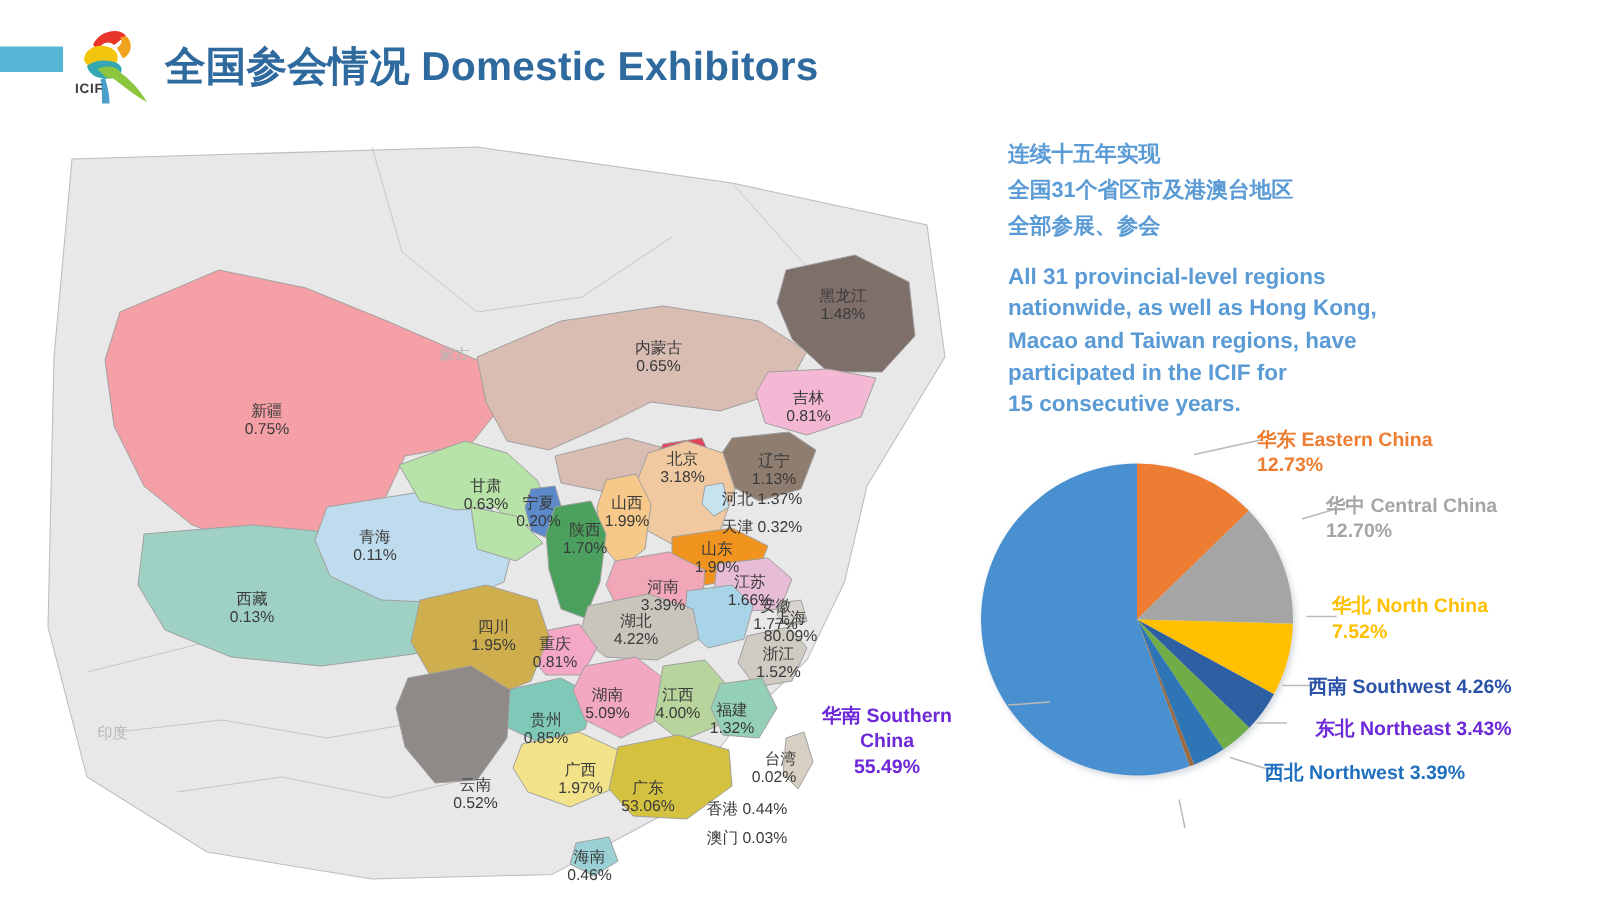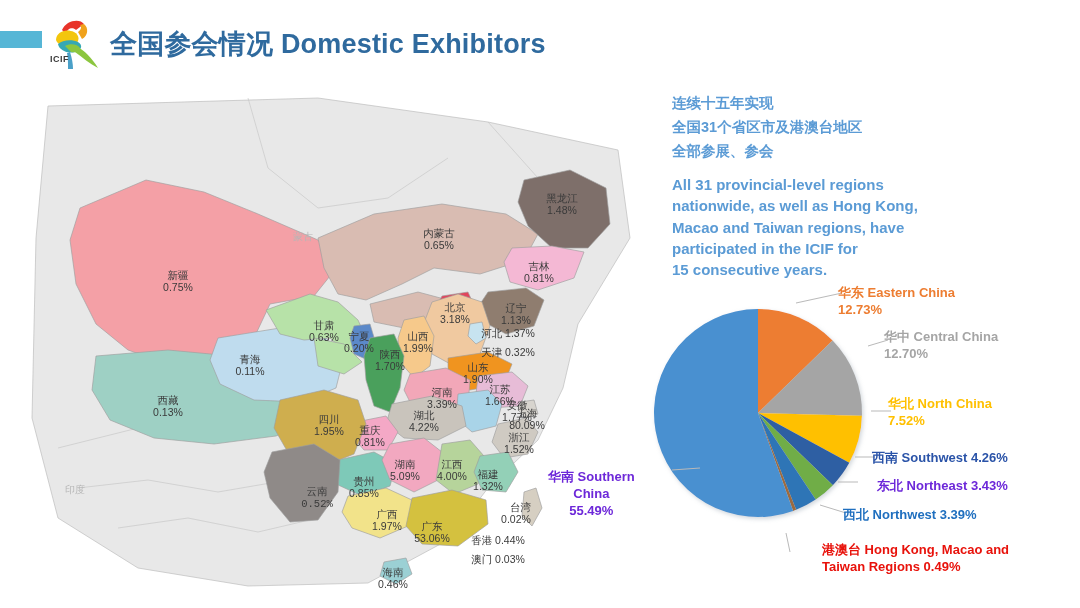--- a/index.html
+++ b/index.html
@@ -268,21 +268,21 @@
         <span class="pc">5.09%</span>
       </div>
       <div class="mlabel" style="left: 452px; top: 470px;">
         <span class="nm">江西</span>
         <span class="pc">4.00%</span>
       </div>
       <div class="mlabel" style="left: 488px; top: 480px;">
         <span class="nm">福建</span>
         <span class="pc">1.32%</span>
       </div>
-      <div class="mlabel" style="left: 317px; top: 498px; font-family: Liberation Mono, monospace;">
+      <div class="mlabel" style="left: 317px; top: 530px;">
         <span class="nm">云南</span>
         <span class="pc">0.52%</span>
       </div>
       <div class="mlabel" style="left: 387px; top: 520px;">
         <span class="nm">广西</span>
         <span class="pc">1.97%</span>
       </div>
       <div class="mlabel" style="left: 432px; top: 532px;">
         <span class="nm">广东</span>
         <span class="pc">53.06%</span>
@@ -359,23 +359,19 @@
 </div>
 <div class="plabel" id="lab-southwest" style="left: 872px; top: 450px; color: rgb(42, 83, 168);">
   <div>西南 Southwest  4.26%</div>
 </div>
 <div class="plabel" id="lab-northeast" style="left: 877px; top: 478px; color: #6d28d9;">
   <div>东北 Northeast 3.43%</div>
 </div>
 <div class="plabel" id="lab-northwest" style="left: 843px; top: 507px; color: rgb(31, 111, 191);">
   <div>西北 Northwest  3.39%</div>
 </div>
-<div class="plabel" id="lab-hkmt" style="left: 822px; top: 542px; color: rgb(232, 18, 11);">
-  <div>港澳台 Hong Kong, Macao and</div>
-      <div>Taiwan Regions  0.49%</div>
-</div>
 <div class="plabel" id="lab-southern" style="left: 548px; top: 469px; text-align: center; color: #6d28d9;">
   <div>华南 Southern</div>
   <div>China</div>
   <div>55.49%</div>
 </div>
 
 </div>
 
 </body></html>

